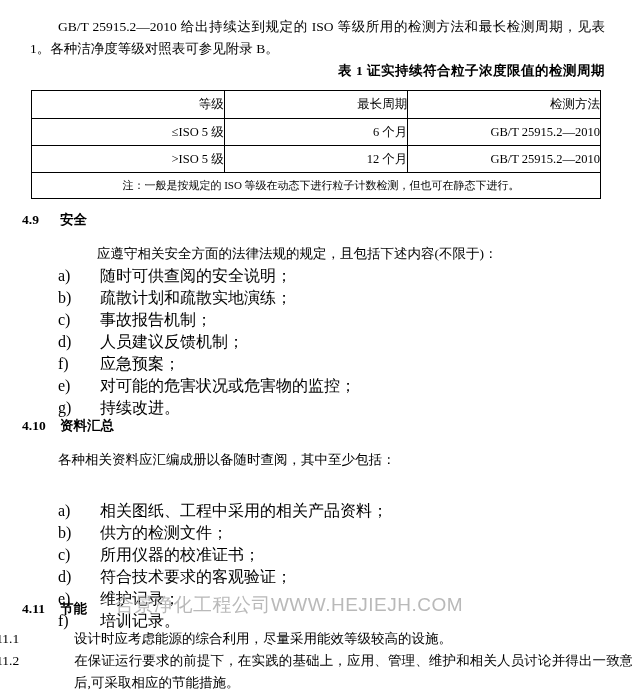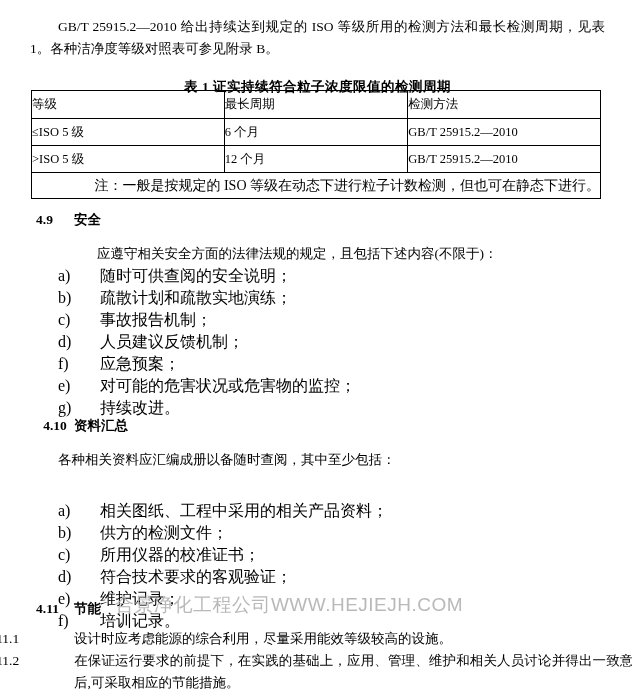--- a/index.html
+++ b/index.html
@@ -28,58 +28,58 @@
     top: 16px;
     width: 575px;
     font-size: 13.5px;
     line-height: 22px;
     text-align: justify;
     text-indent: 28px;
   }
   .table-caption {
     position: absolute;
     left: 30px;
-    top: 78px;
+    top: 62px;
     width: 575px;
-    text-align: center;
+    text-align: right;
     font-size: 13.5px;
     font-weight: bold;
     letter-spacing: 0.5px;
   }
   table.spec {
     position: absolute;
     left: 31px;
     top: 90px;
     width: 570px;
     border-collapse: collapse;
     font-size: 12.5px;
   }
   table.spec td, table.spec th {
     border: 1px solid #000000;
-    text-align: left;
+    text-align: right;
     height: 22px;
     font-weight: normal;
     padding: 2px 0;
   }
   table.spec tr.head td {
     height: 23px;
   }
   table.spec td.note {
-    text-align: right;
+    text-align: center;
     padding-left: 10px;
-    font-size: 14px;
+    font-size: 11px;
     height: 21px;
   }
   .col1 { width: 190px; }
   .col2 { width: 181px; }
   .col3 { width: 190px; }
 
   .sec-head {
     position: absolute;
-    left: 36px;
+    left: 22px;
     font-size: 13.5px;
     font-weight: bold;
   }
   .sec-head .num {
     display: inline-block;
     min-width: 38px;
   }
   .para {
     position: absolute;
     left: 58px;
@@ -176,21 +176,21 @@
   <div class="list" style="top:265px;">
     <span class="item"><span class="mark">a)</span><span>随时可供查阅的安全说明；</span></span>
     <span class="item"><span class="mark">b)</span><span>疏散计划和疏散实地演练；</span></span>
     <span class="item"><span class="mark">c)</span><span>事故报告机制；</span></span>
     <span class="item"><span class="mark">d)</span><span>人员建议反馈机制；</span></span>
     <span class="item"><span class="mark">f)</span><span>应急预案；</span></span>
     <span class="item"><span class="mark">e)</span><span>对可能的危害状况或危害物的监控；</span></span>
     <span class="item"><span class="mark">g)</span><span>持续改进。</span></span>
   </div>
 
-  <div class="sec-head" style="top:417px;text-align:center;">
+  <div class="sec-head" style="top:417px;">
     <span class="num">4.10</span><span>资料汇总</span>
   </div>
   <div class="para" style="top:449px;">各种相关资料应汇编成册以备随时查阅，其中至少包括：</div>
   <div class="list" style="top:471px;margin-top:29px;">
     <span class="item"><span class="mark">a)</span><span>相关图纸、工程中采用的相关产品资料；</span></span>
     <span class="item"><span class="mark">b)</span><span>供方的检测文件；</span></span>
     <span class="item"><span class="mark">c)</span><span>所用仪器的校准证书；</span></span>
     <span class="item"><span class="mark">d)</span><span>符合技术要求的客观验证；</span></span>
     <span class="item"><span class="mark">e)</span><span>维护记录；</span></span>
     <span class="item"><span class="mark">f)</span><span>培训记录。</span></span>

